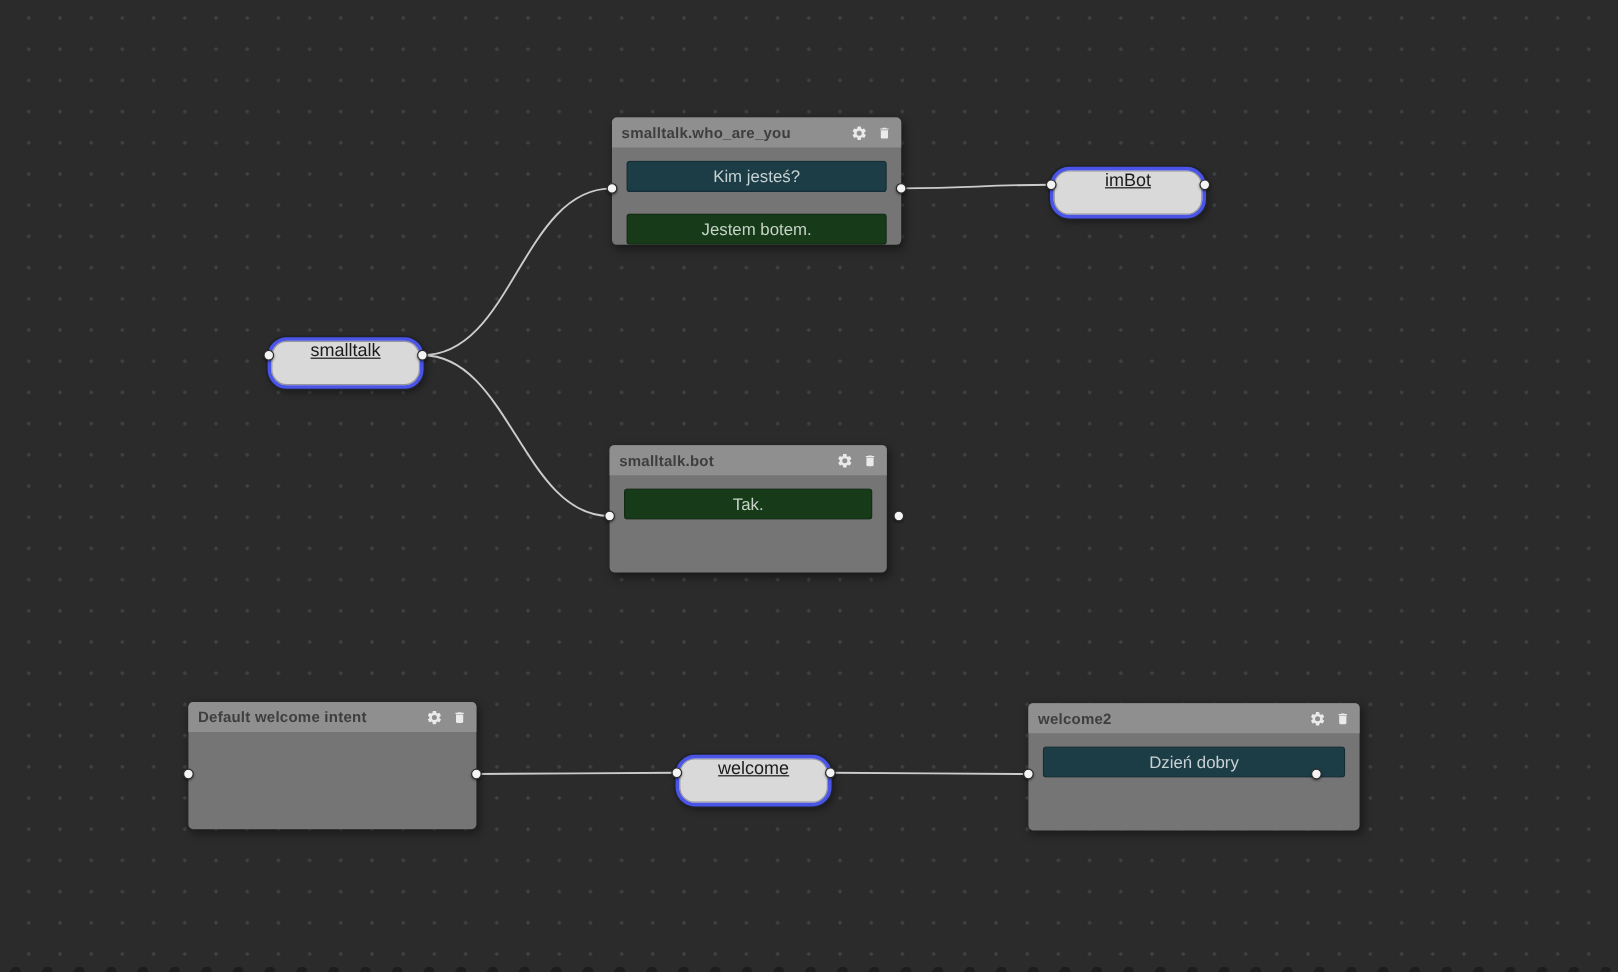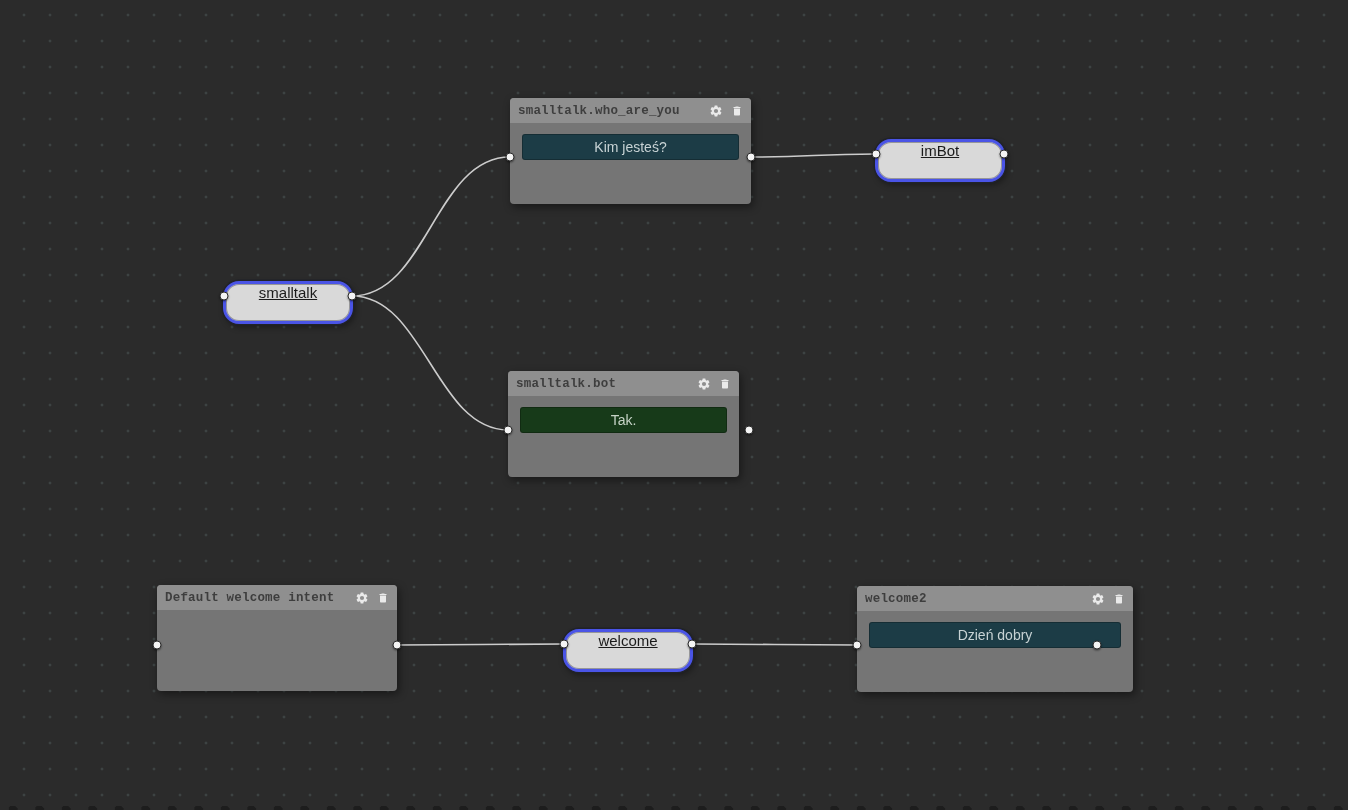--- a/index.html
+++ b/index.html
@@ -20,21 +20,21 @@
 
   
   .node {
     position:absolute; z-index:2;
     background:#757575; border-radius:4px;
     box-shadow: 2px 3px 8px rgba(0,0,0,.45);
   }
   .node-header {
     height:25px; background:#8f8f8f; border-radius:4px 4px 0 0;
     display:flex; align-items:center; justify-content:space-between;
-    padding:0 8px; cursor:move;font-family:Liberation Mono, monospace;
+    padding:0 8px; cursor:move;
   }
   .node-title { font-size:12.5px; font-weight:bold; color:#3e3e3e; letter-spacing:.2px; }
   .header-icons { display:flex; align-items:center; gap:8px; }
   .icon { display:inline-flex; align-items:center; cursor:pointer; }
   .node-body { padding:11px 12px 12px 12px; }
   .row {
     height:26px; border-radius:3px;
     display:flex; align-items:center; justify-content:center;
     font-size:14px; cursor:pointer; border:1px solid rgba(0,0,0,.25);
   }
@@ -94,20 +94,21 @@
           </span>
         <span class="icon">
             <svg width="12" height="14" viewBox="0 0 24 24">
               <path fill="#eaeaea" d="M6 19c0 1.1.9 2 2 2h8c1.1 0 2-.9 2-2V7H6v12zM19 4h-3.5l-1-1h-5l-1 1H5v2h14V4z"></path>
             </svg>
           </span>
       </span>
     </div>
     <div class="node-body">
       <div class="row question">Kim jesteś?</div>
+      <div class="row answer">Jestem botem.</div>
     </div>
   </div>
 
   <div class="node" style="left:508px; top:371px; width:231px; height:106px;">
     <div class="node-header">
       <span class="node-title">smalltalk.bot</span>
       <span class="header-icons">
         <span class="icon">
             <svg width="14" height="14" viewBox="0 0 24 24">
               <path fill="#eaeaea" d="M19.14 12.94c.04-.3.06-.61.06-.94 0-.32-.02-.64-.07-.94l2.03-1.58a.49.49 0 0 0 .12-.61l-1.92-3.32a.49.49 0 0 0-.59-.22l-2.39.96c-.5-.38-1.03-.7-1.62-.94l-.36-2.54a.48.48 0 0 0-.48-.41h-3.84c-.24 0-.43.17-.47.41l-.36 2.54c-.59.24-1.13.57-1.62.94l-2.39-.96a.48.48 0 0 0-.59.22L2.74 8.87c-.12.21-.08.47.12.61l2.03 1.58c-.05.3-.09.63-.09.94s.02.64.07.94l-2.03 1.58a.49.49 0 0 0-.12.61l1.92 3.32c.12.22.37.29.59.22l2.39-.96c.5.38 1.03.7 1.62.94l.36 2.54c.05.24.24.41.48.41h3.84c.24 0 .44-.17.47-.41l.36-2.54c.59-.24 1.13-.56 1.62-.94l2.39.96c.22.08.47 0 .59-.22l1.92-3.32a.49.49 0 0 0-.12-.61l-2.01-1.58zM12 15.6a3.6 3.6 0 1 1 0-7.2 3.6 3.6 0 0 1 0 7.2z"></path>

